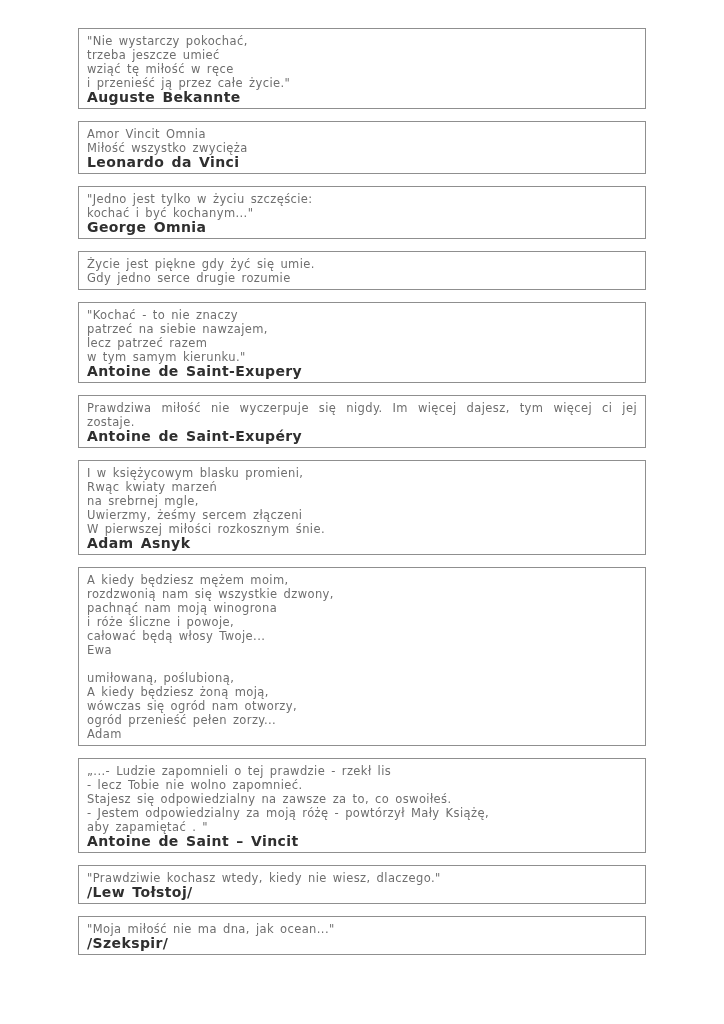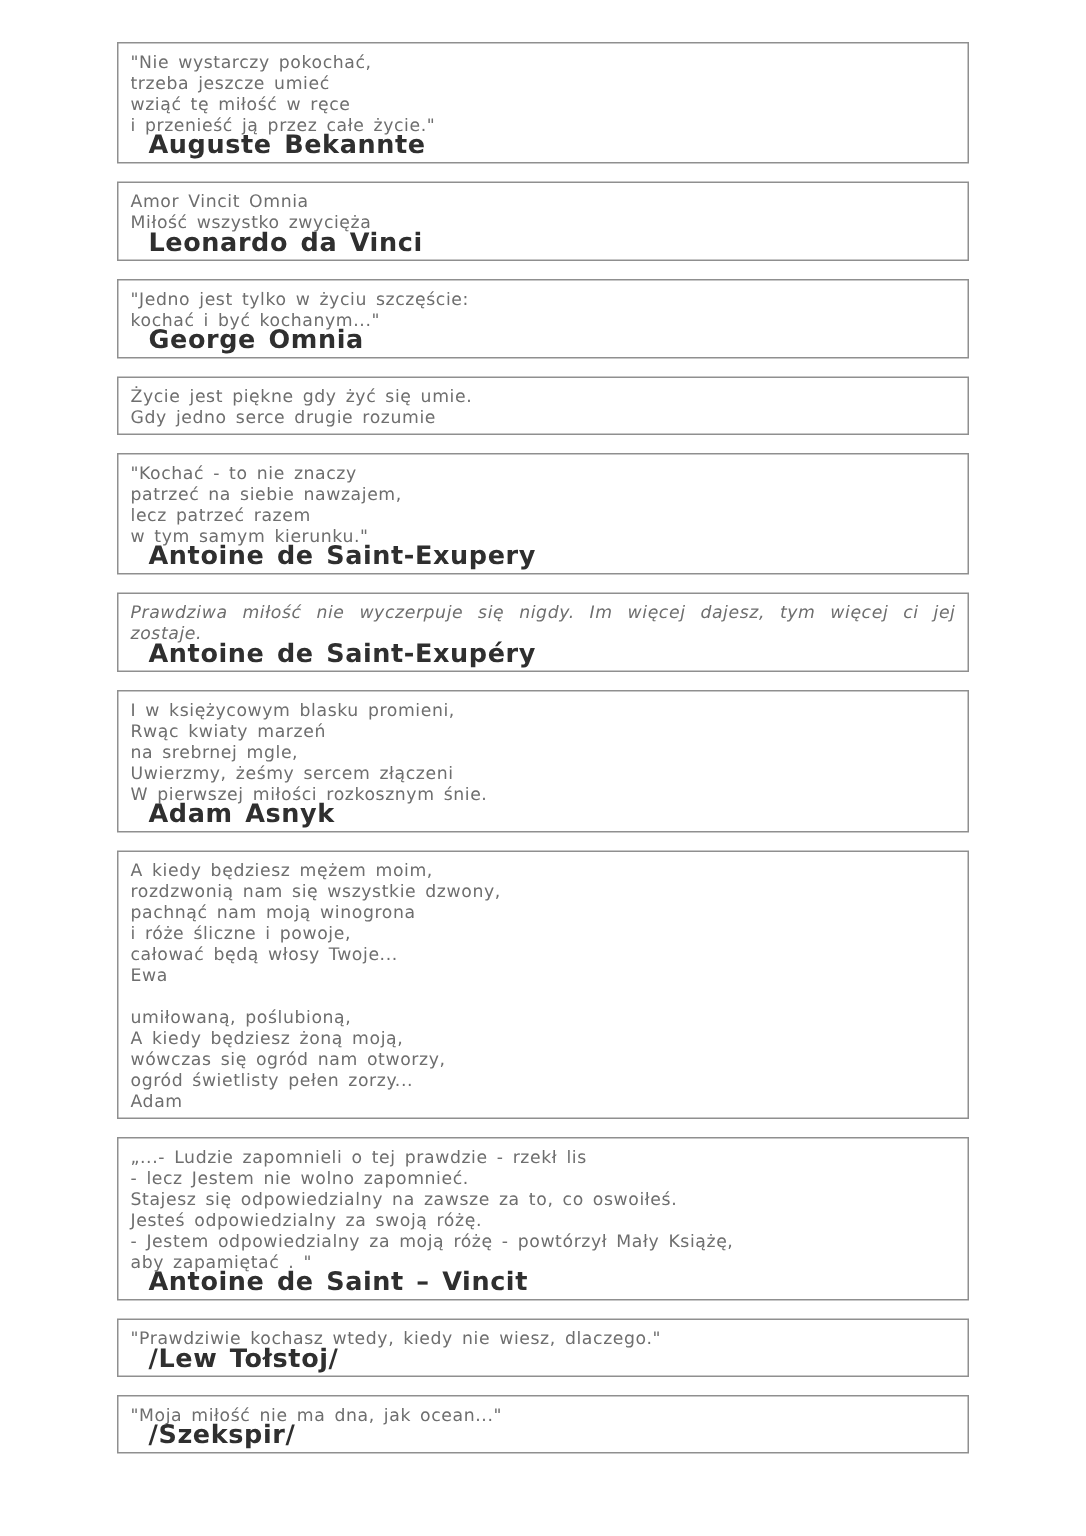--- a/index.html
+++ b/index.html
@@ -30,33 +30,31 @@
   .quote-line {
     font-size: 11.5px;
     line-height: 14px;
     color: #6e6e6e;
     letter-spacing: 0.4px;
     word-spacing: 2px;
     white-space: normal;
   }
   .quote-box.justify .quote-line {
     text-align: justify;
-    font-style: italic;
   }
   .quote-line.blank {
     height: 14px;
   }
   .quote-author {
-    font-size: 17px;
+    font-size: 14px;
     line-height: 14px;
     color: #2f2f2f;
     font-weight: bold;
     letter-spacing: 0.4px;
     word-spacing: 2px;
-    margin-left: 12px;
   }
   .quote-author.italic {
   }
 </style>
 </head>
 <body>
 
 <div class="page">
     <div class="quote-box">
       <div class="quote-line">"Nie wystarczy pokochać,</div>
@@ -102,28 +100,27 @@
       <div class="quote-line">A kiedy będziesz mężem moim,</div>
       <div class="quote-line">rozdzwonią nam się wszystkie dzwony,</div>
       <div class="quote-line">pachnąć nam moją winogrona</div>
       <div class="quote-line">i róże śliczne i powoje,</div>
       <div class="quote-line">całować będą włosy Twoje...</div>
       <div class="quote-line">Ewa</div>
       <div class="quote-line blank">&nbsp;</div>
       <div class="quote-line">umiłowaną, poślubioną,</div>
       <div class="quote-line">A kiedy będziesz żoną moją,</div>
       <div class="quote-line">wówczas się ogród nam otworzy,</div>
-      <div class="quote-line">ogród świetlisty pełen zorzy...</div>
+      <div class="quote-line">ogród przenieść pełen zorzy...</div>
       <div class="quote-line">Adam</div>
     </div>
     <div class="quote-box">
       <div class="quote-line">„...- Ludzie zapomnieli o tej prawdzie - rzekł lis</div>
-      <div class="quote-line">- lecz Jestem nie wolno zapomnieć.</div>
+      <div class="quote-line">- lecz Tobie nie wolno zapomnieć.</div>
       <div class="quote-line">Stajesz się odpowiedzialny na zawsze za to, co oswoiłeś.</div>
-      <div class="quote-line">Jesteś odpowiedzialny za swoją różę.</div>
       <div class="quote-line">- Jestem odpowiedzialny za moją różę - powtórzył Mały Książę,</div>
       <div class="quote-line">aby zapamiętać . "</div>
       <div class="quote-author">Antoine de Saint – Vincit</div>
     </div>
     <div class="quote-box">
       <div class="quote-line">"Prawdziwie kochasz wtedy, kiedy nie wiesz, dlaczego."</div>
       <div class="quote-author italic">/Lew Tołstoj/</div>
     </div>
     <div class="quote-box">
       <div class="quote-line">"Moja miłość nie ma dna, jak ocean..."</div>

